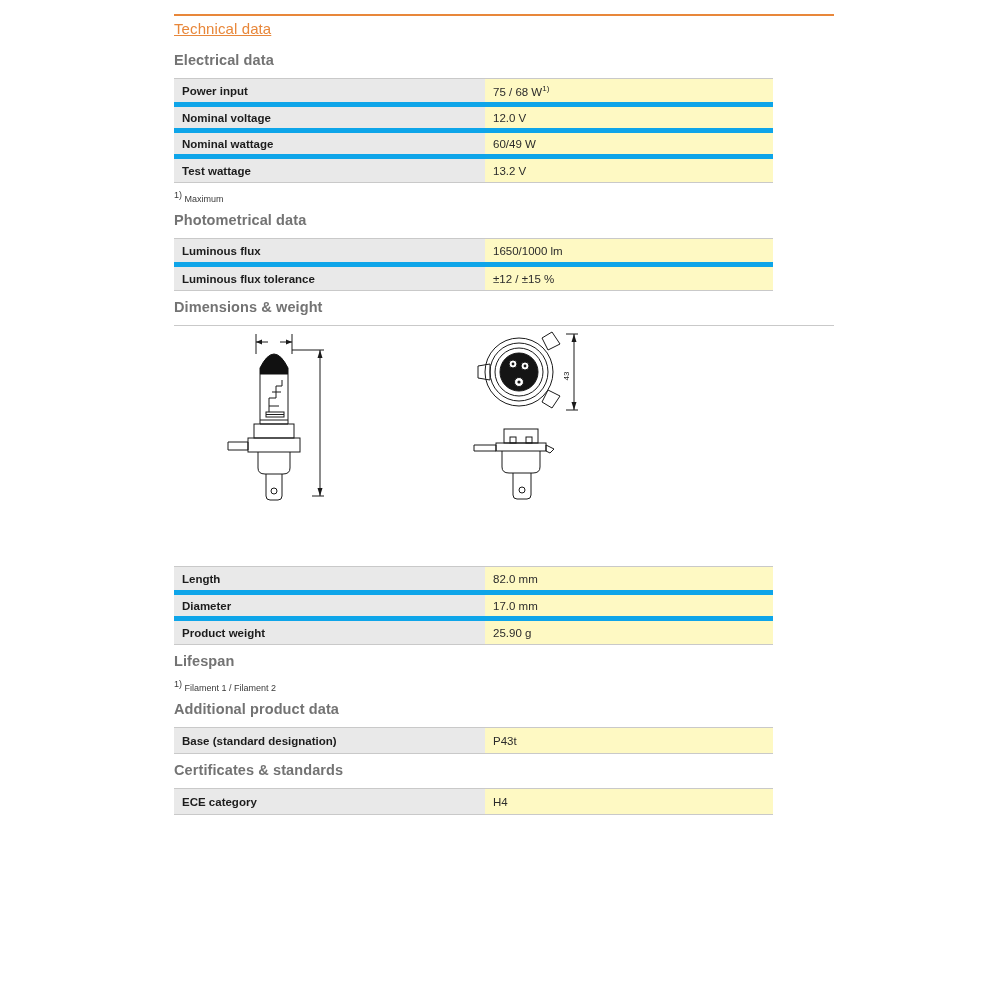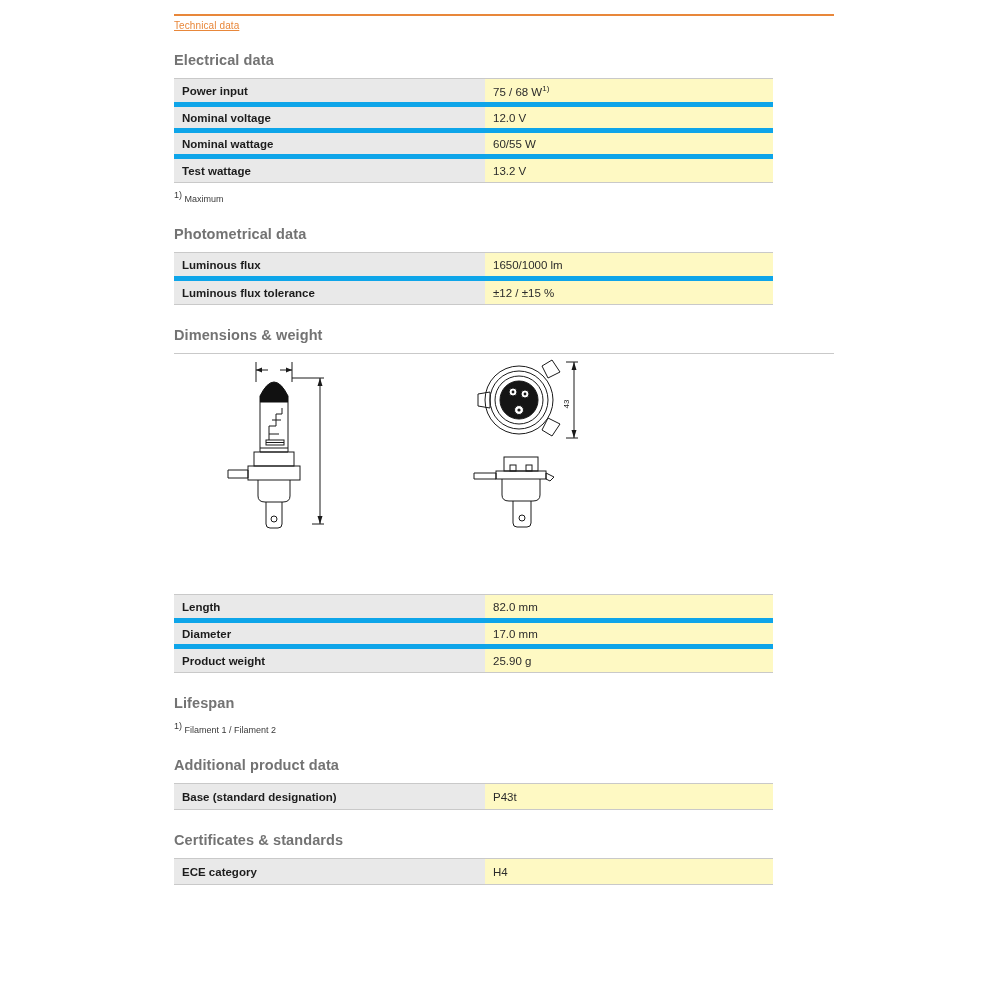--- a/index.html
+++ b/index.html
@@ -26,21 +26,21 @@
     left: 174px;
     top: 14px;
     width: 660px;
     height: 2px;
     background: #e8873a;
   }
   .tech-link {
     position: absolute;
     left: 174px;
     top: 20px;
-    font-size: 10px;
+    font-size: 15px;
     color: #e8873a;
     letter-spacing: 0.1px;
   }
 
   
   .content {
     position: absolute;
     left: 174px;
     top: 52px;
     width: 660px;
@@ -49,21 +49,21 @@
   h2.section-heading {
     font-size: 14.5px;
     font-weight: bold;
     color: #737373;
     margin: 0 0 10px 0;
     letter-spacing: 0.1px;
   }
   .section {
     margin-bottom: 6px;
   }
-  .section.gap-top { margin-top: 22px; }
+  .section.gap-top { margin-top: 8px; }
 
   
   table.data-table {
     border-collapse: collapse;
     width: 599px;
     table-layout: fixed;
   }
   table.data-table tr { height: 26px; }
   table.data-table td {
     font-size: 11.5px;
@@ -152,21 +152,21 @@
           <tr>
             <td class="label-cell">Power input</td>
             <td class="value-cell"><span>75 / 68 W</span><sup class="fn">1)</sup></td>
           </tr>
           <tr>
             <td class="label-cell">Nominal voltage</td>
             <td class="value-cell">12.0 V</td>
           </tr>
           <tr>
             <td class="label-cell">Nominal wattage</td>
-            <td class="value-cell">60/55 W</td>
+            <td class="value-cell">60/49 W</td>
           </tr>
           <tr>
             <td class="label-cell">Test wattage</td>
             <td class="value-cell">13.2 V</td>
           </tr>
         </tbody>
       </table>
       <p class="footnote"><span class="marker">1)</span> <span>Maximum</span></p>
     </div>
 

